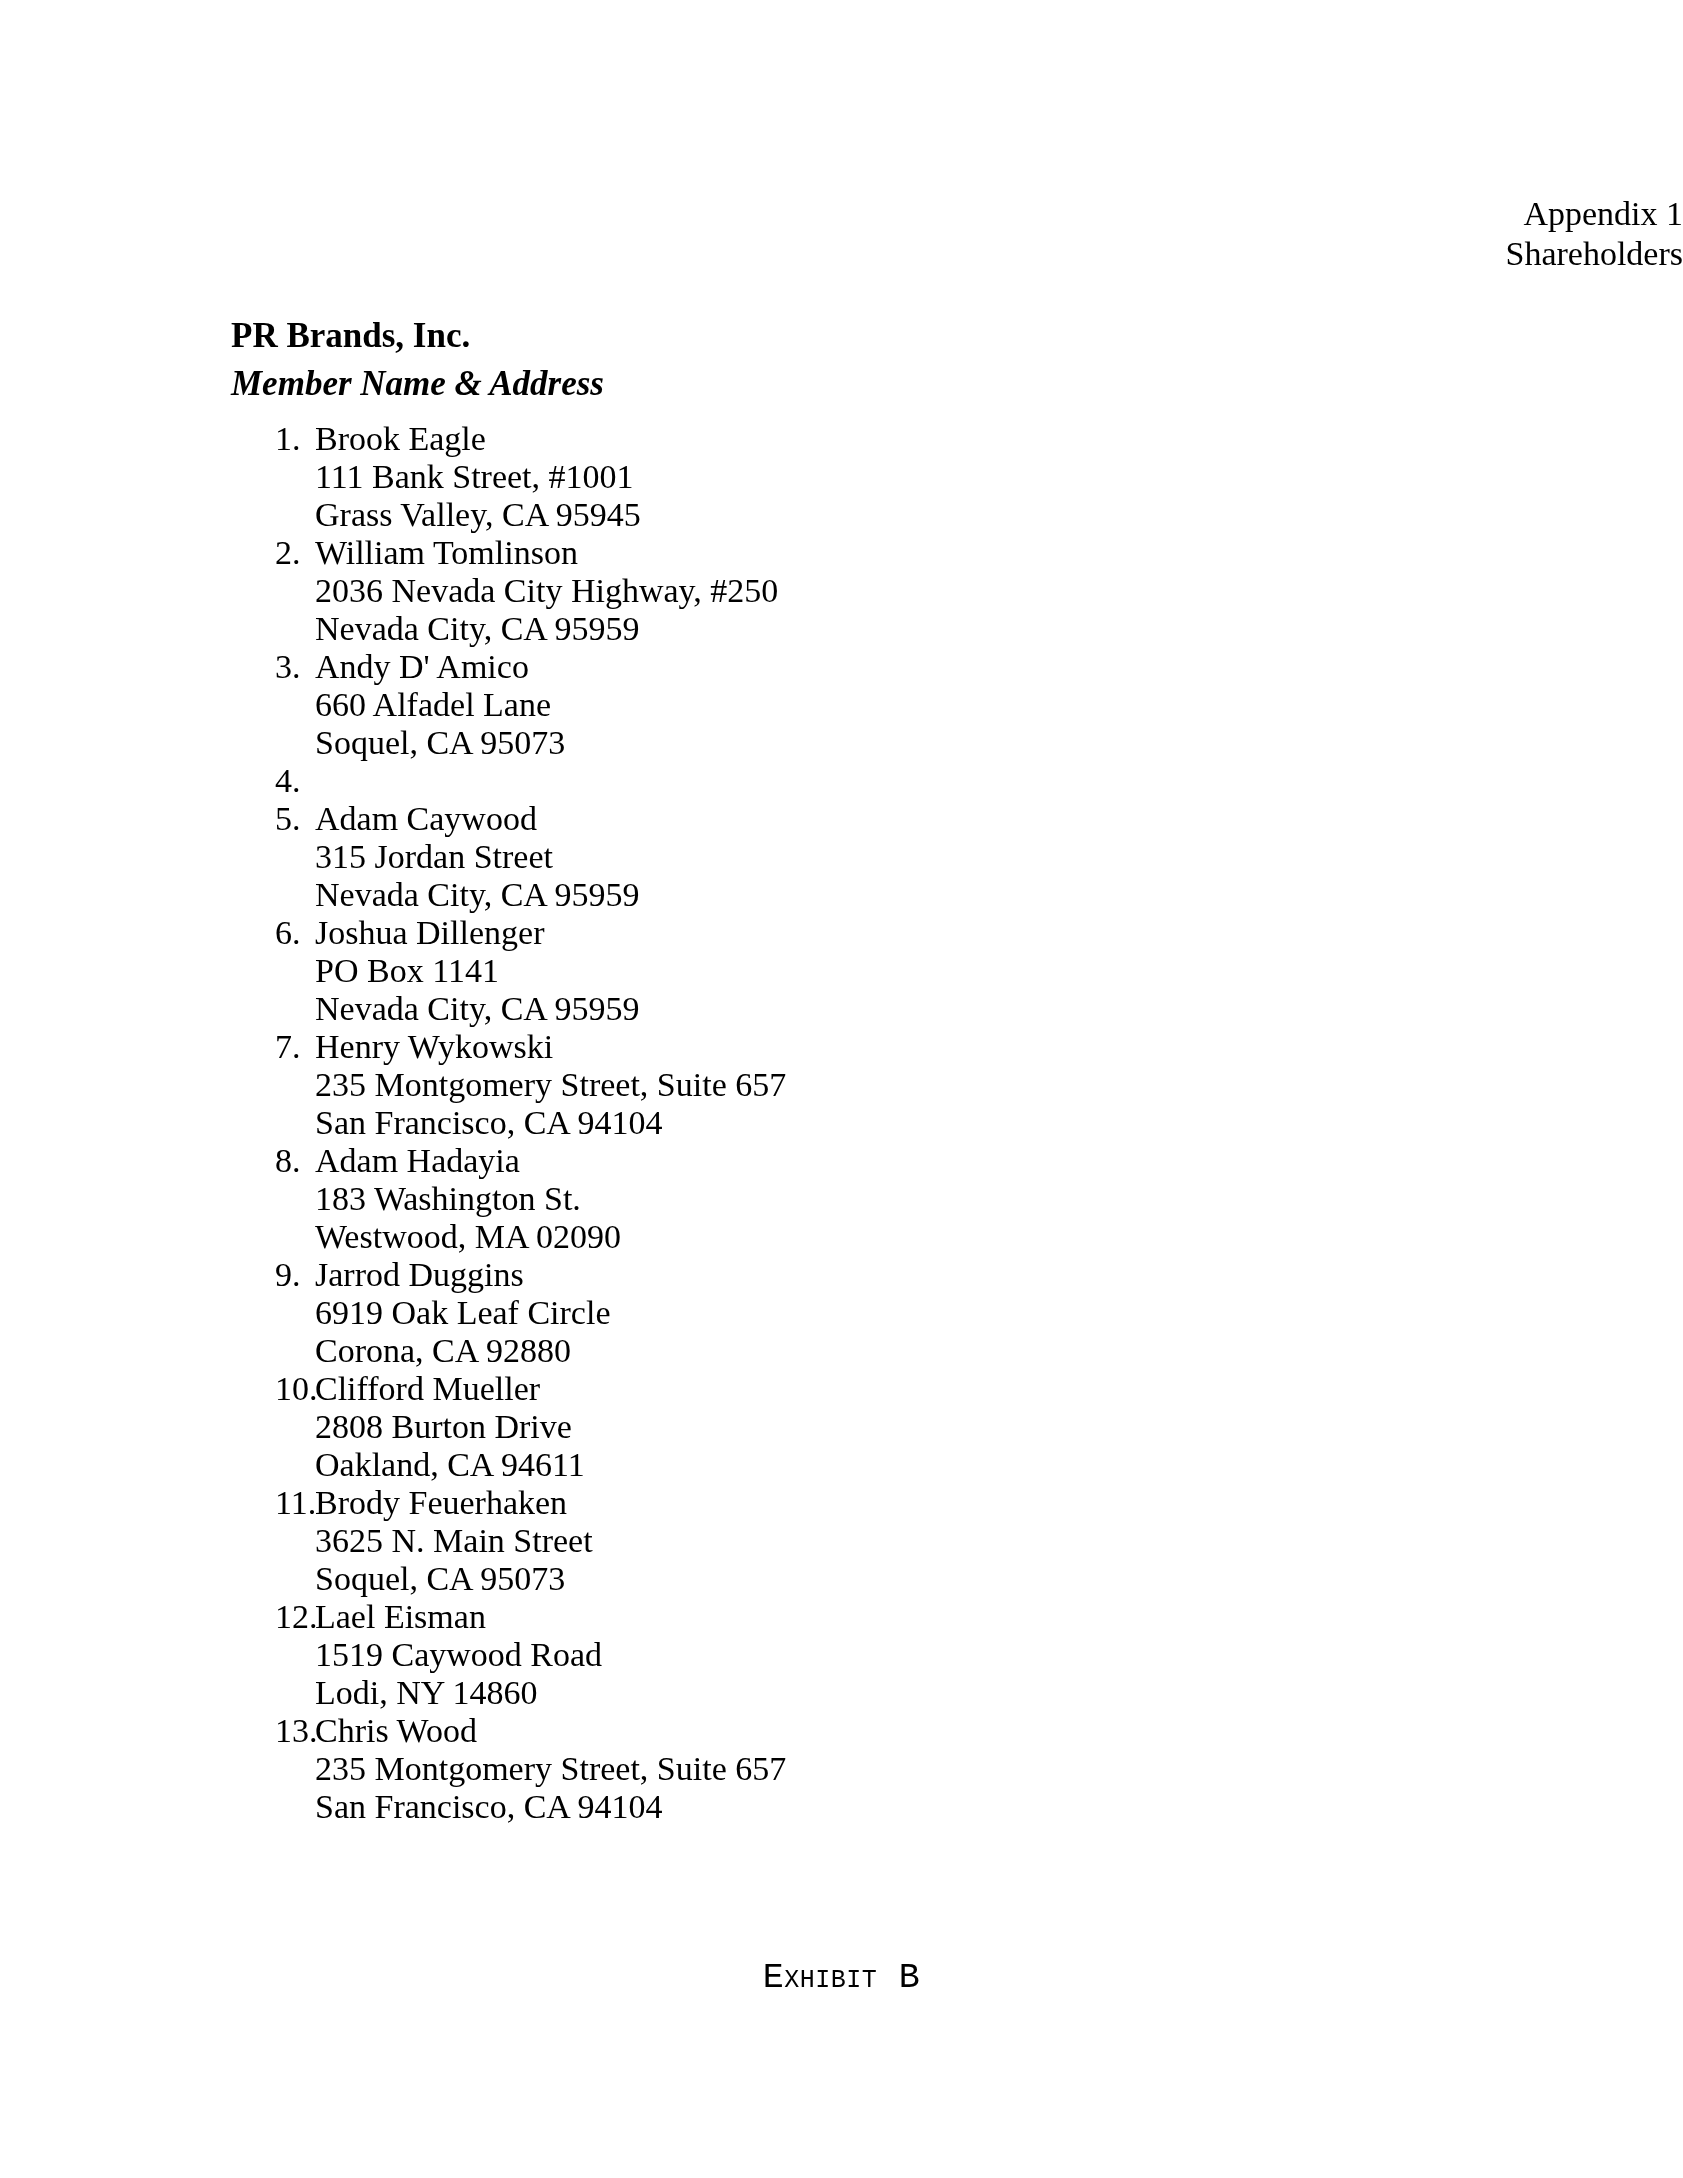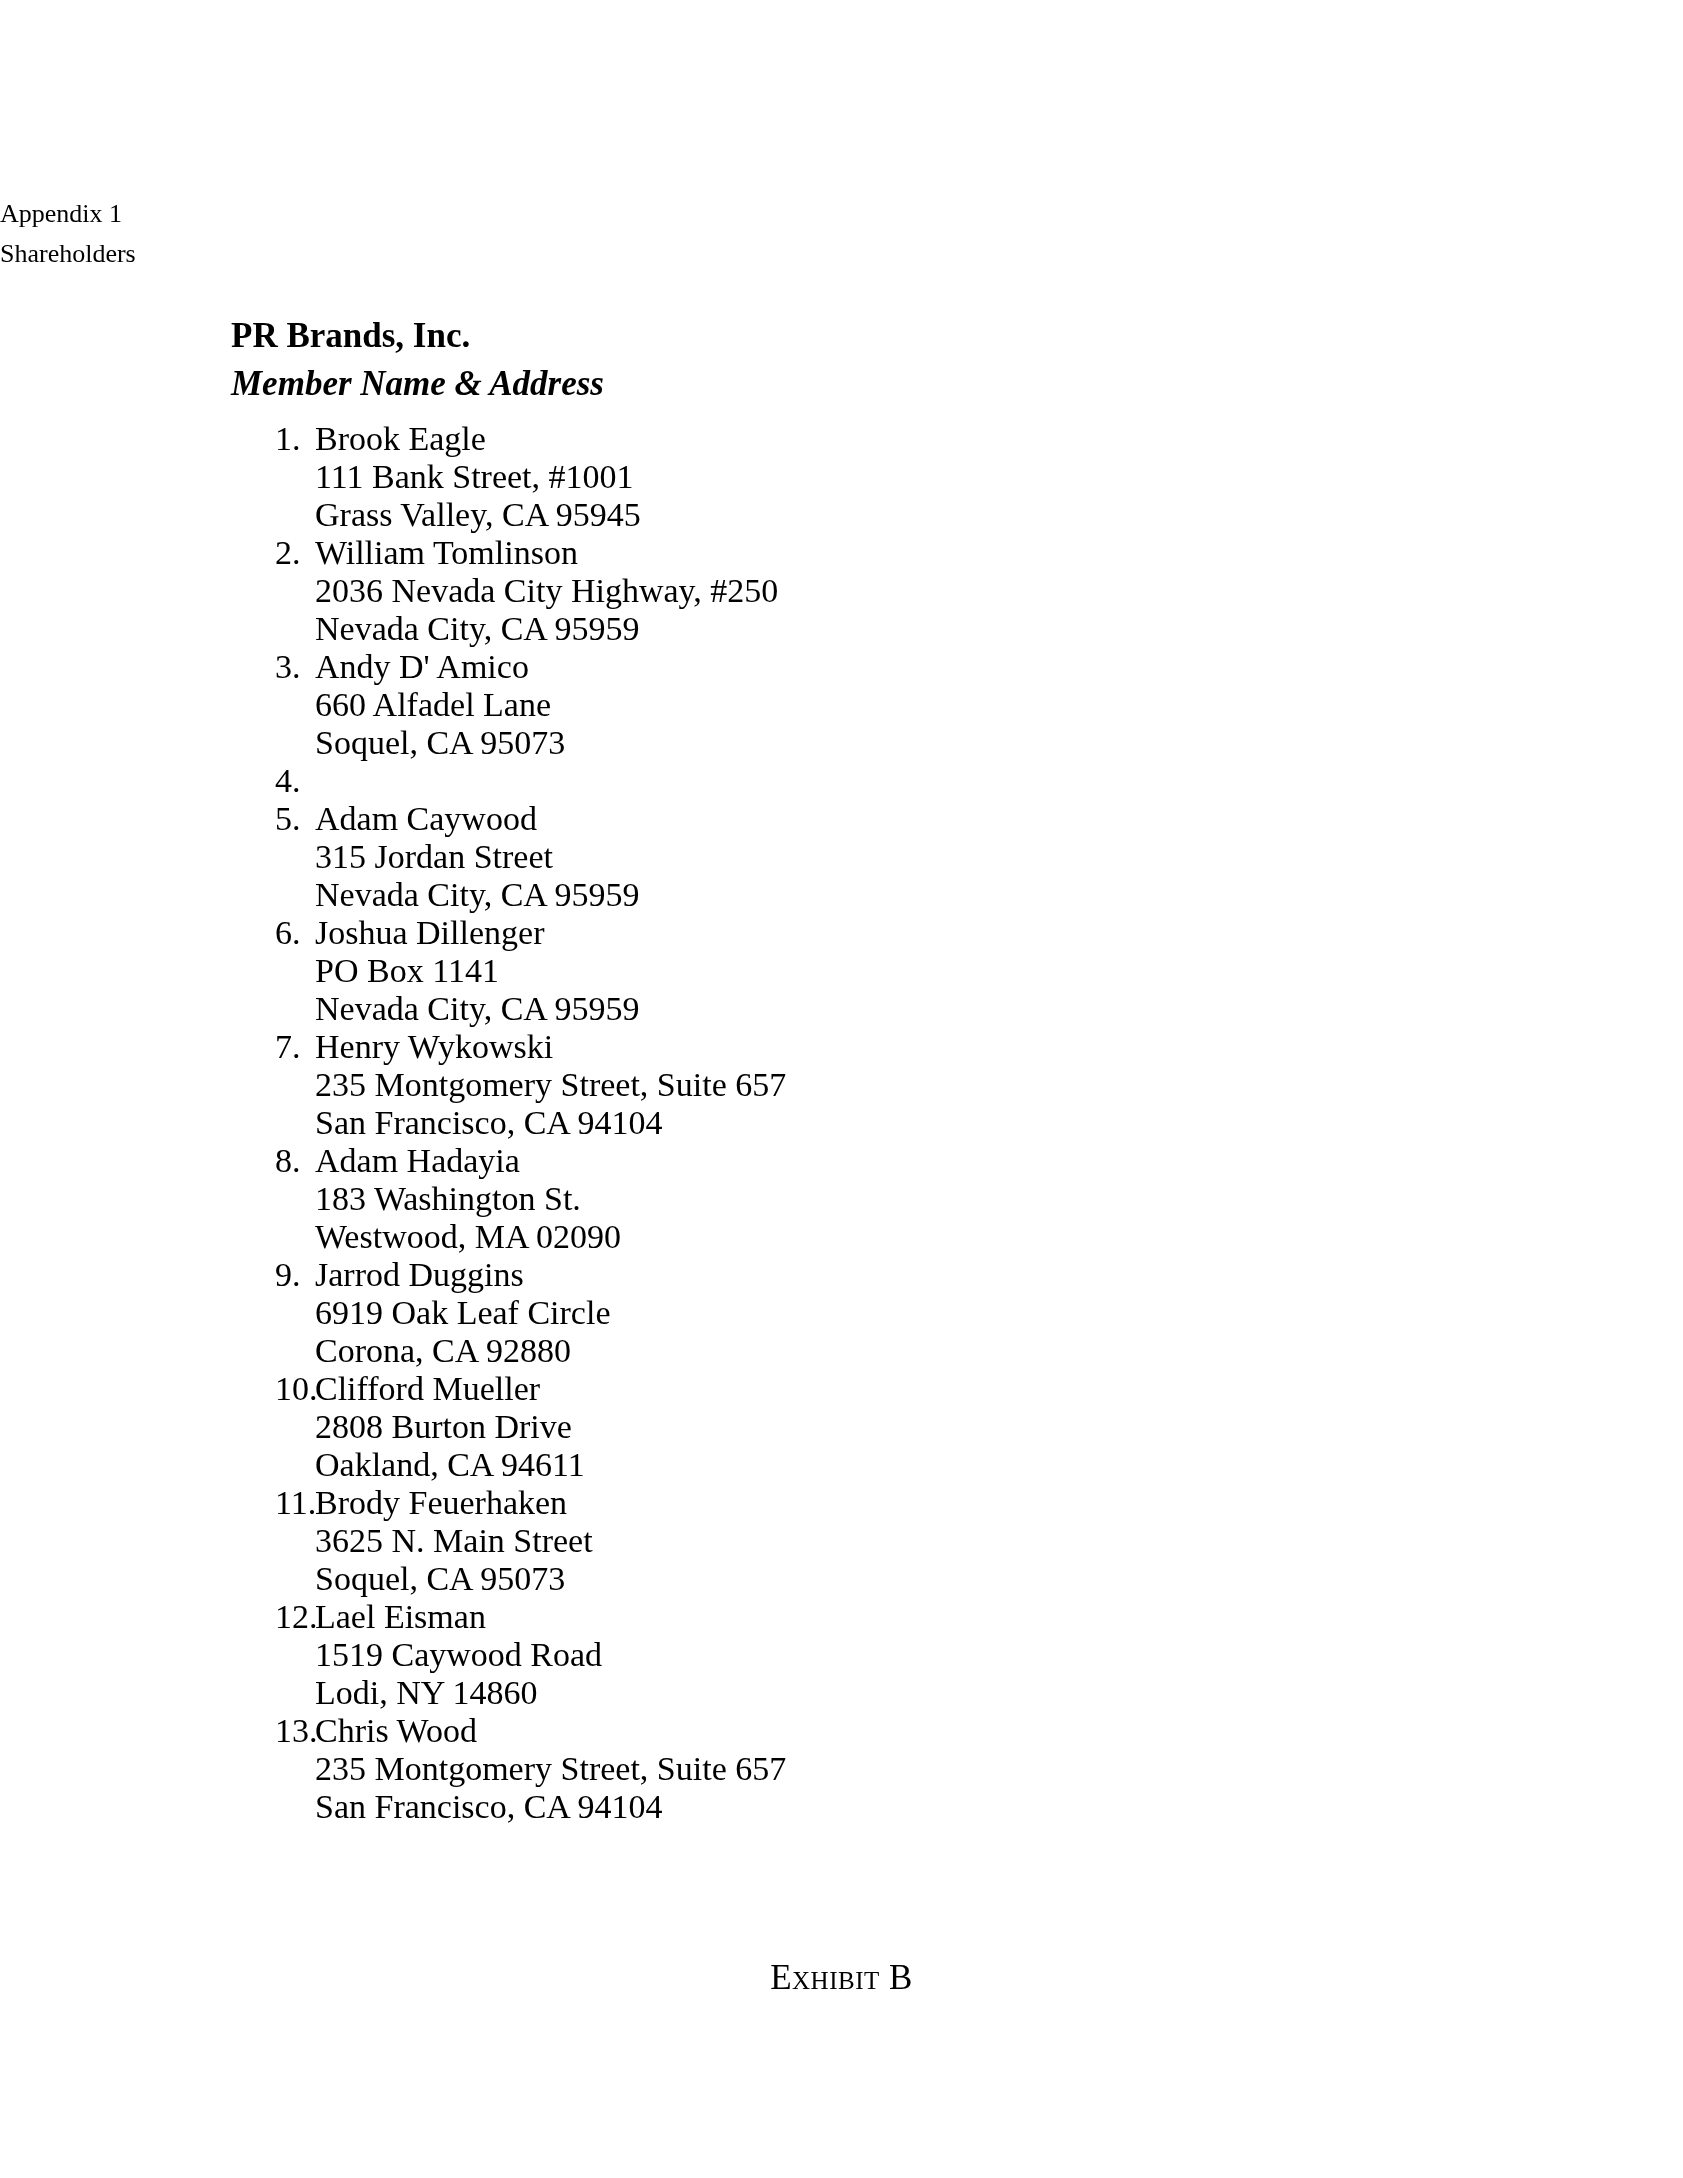--- a/index.html
+++ b/index.html
@@ -12,22 +12,22 @@
   }
   .page {
     position: relative;
     width: 1683px; height: 2178px;
     background: #ffffff;
     overflow: hidden;
   }
   .title-block {
     position: absolute;
     top: 194px; left: 0; width: 1683px;
-    text-align: left;
-    font-size: 26px; line-height: 40px; font-family: Liberation Serif, serif;
+    text-align: right;
+    font-size: 34px; line-height: 40px; font-family: Liberation Serif, serif;
   }
   .company {
     position: absolute;
     top: 277px; left: 231px;
     font-size: 35px; font-weight: bold;
     line-height: 40px;
     margin-top: 39px;
   }
   .section-heading {
     position: absolute;
@@ -51,20 +51,21 @@
   }
   .member .lines { display: block; }
   .member .line { display: block; }
   .footer {
     position: absolute;
     top: 1958px; left: 0; width: 1683px;
     text-align: center;
     font-size: 35px;
     font-variant: small-caps;
     letter-spacing: 0.5px;
+    font-family: Liberation Mono, monospace;
   }
 </style>
 </head>
 <body>
 
 <div class="page">
 
   <div class="title-block">
     <div>Appendix 1</div>
     <div>Shareholders</div>

